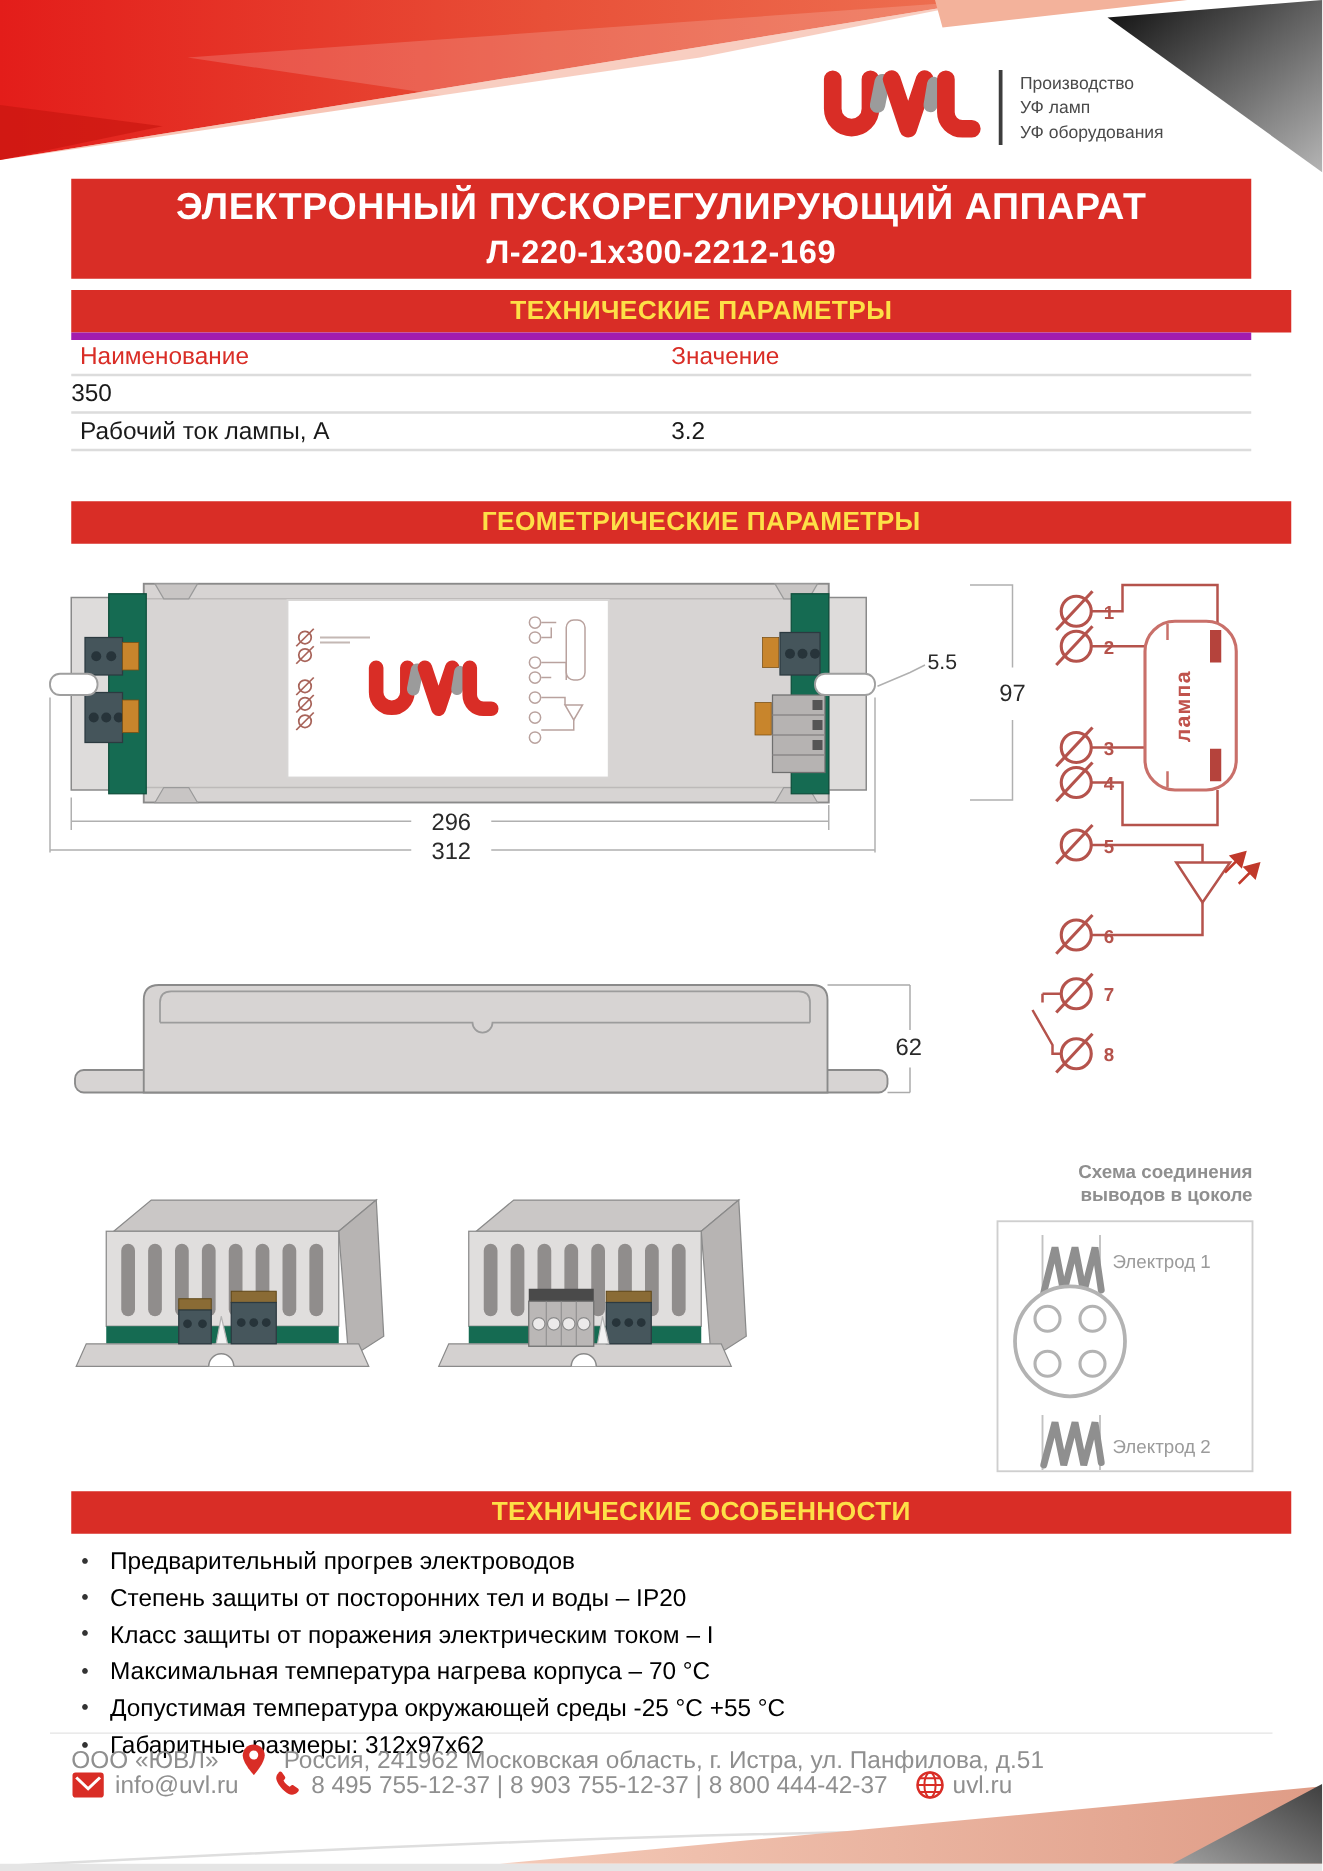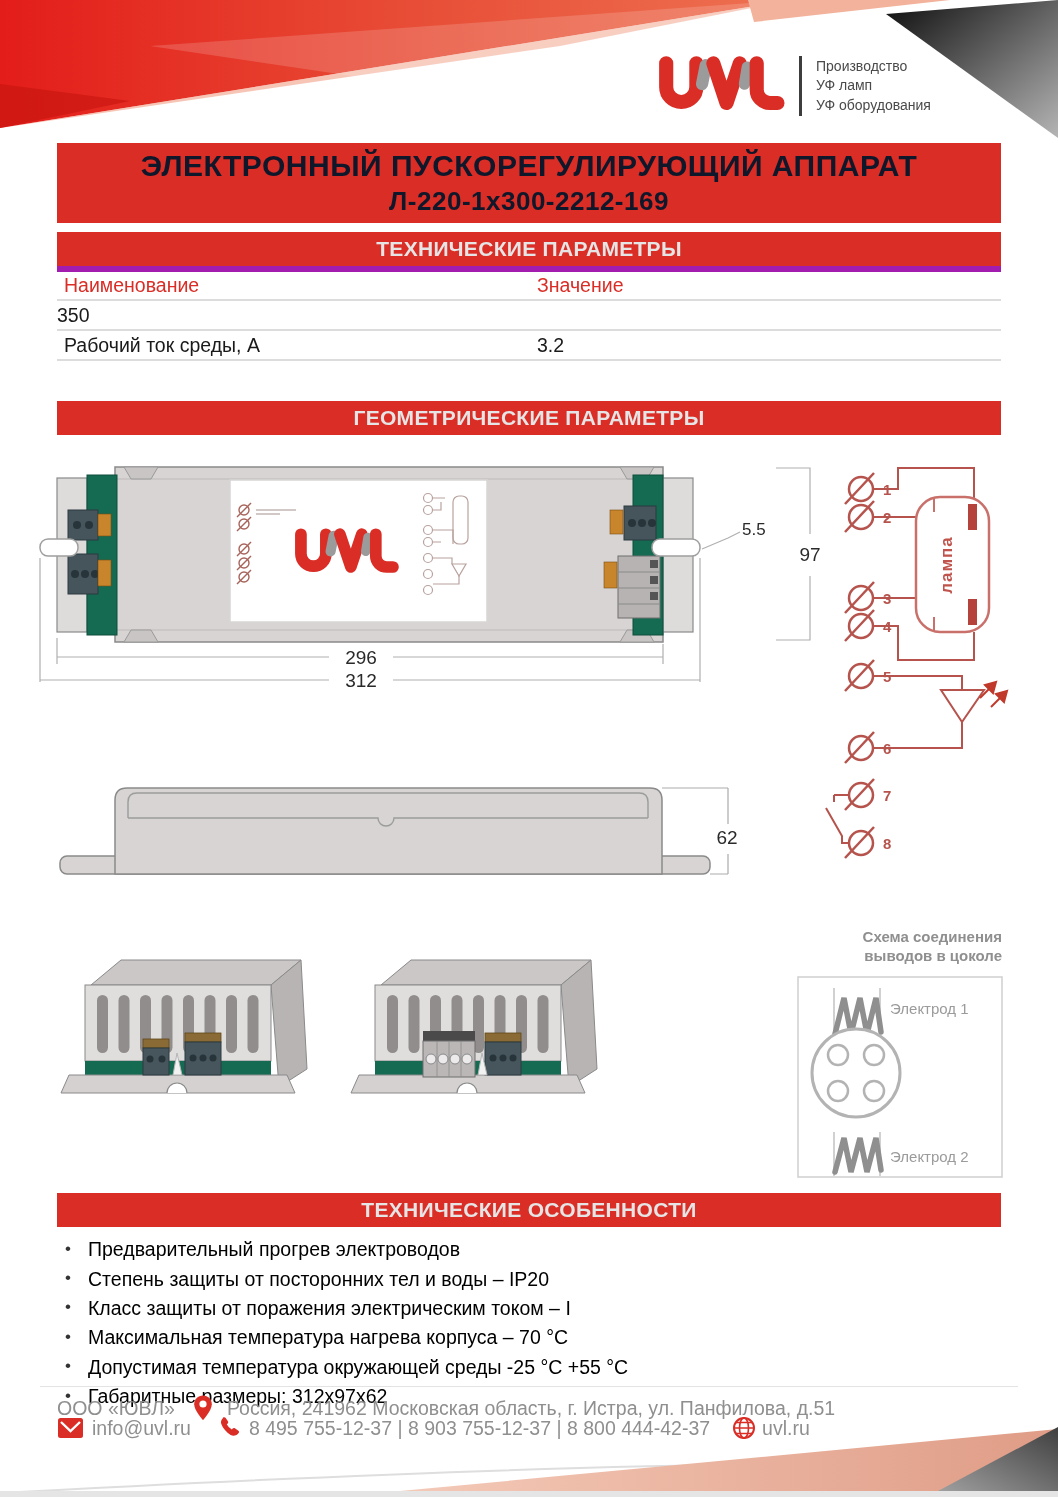--- a/index.html
+++ b/index.html
@@ -3,25 +3,25 @@
 <meta charset="utf-8">
 <style>
   html,body{margin:0;padding:0;background:#fff;}
   .page{position:relative;width:1058px;height:1497px;background:#fff;overflow:hidden;
         font-family:"Liberation Sans","DejaVu Sans",sans-serif;color:#1a1a1a;}
   svg{position:absolute;display:block;}
   .logo-block{position:absolute;left:653px;top:50px;height:72px;display:flex;align-items:center;gap:14px;}
   .logo-divider{width:3px;height:60px;background:#3d3d3d;}
   .tagline{font-size:14px;line-height:19.5px;color:#4a4a4a;}
   .title-banner{position:absolute;left:57px;top:143px;width:944px;height:80px;background:var(--accent-red,#d92d26);
-        color:#0f172a;display:flex;flex-direction:column;align-items:center;justify-content:center;}
+        color:#ffffff;display:flex;flex-direction:column;align-items:center;justify-content:center;}
   .title-line1{font-size:30px;font-weight:bold;letter-spacing:.5px;}
   .title-line2{font-size:26px;font-weight:600;margin-top:3px;letter-spacing:.5px;}
   .banner{position:absolute;left:57px;width:944px;height:34px;background:var(--accent-red,#d92d26);
-        color:#e5e5e5;font-weight:bold;font-size:21px;display:flex;align-items:center;justify-content:center;letter-spacing:.3px;}
+        color:#fde047;font-weight:bold;font-size:21px;display:flex;align-items:center;justify-content:center;letter-spacing:.3px;padding-left:32px;}
   .params-table{position:absolute;left:57px;top:266px;width:944px;font-size:19.5px;}
   .trow{display:flex;align-items:center;border-bottom:2px solid #dcdcdc;}
   .trow.head{color:var(--accent-red,#d92d26);border-top:6px solid #a21caf;height:27px;}
   .trow .cname{flex:0 0 480px;padding-left:7px;box-sizing:border-box;}
   .trow .cname.w2{max-width:430px;}
   .r1{height:28px;} .r2{height:28px;} .r3{height:48px;}
   .features{position:absolute;left:60px;top:1235px;width:920px;margin:0;padding:0;list-style:none;
         font-size:19.5px;color:#000000;}
   .features li{position:relative;padding-left:28px;height:29.4px;display:flex;align-items:center;}
   .features li::before{content:"\2022";position:absolute;left:5px;top:50%;transform:translateY(-54%);
@@ -84,21 +84,21 @@
 
   <div class="params-table">
     <div class="trow head">
       <div class="cname">Наименование</div>
       <div class="cval">Значение</div>
     </div>
     <div class="trow r1">
       <div class="cval">350</div>
     </div>
     <div class="trow r2">
-      <div class="cname">Рабочий ток среды, А</div>
+      <div class="cname">Рабочий ток лампы, А</div>
       <div class="cval">3.2</div>
     </div>
   </div>
 
   <div class="banner" style="top:401px">ГЕОМЕТРИЧЕСКИЕ ПАРАМЕТРЫ</div>
 
   <svg style="left:28px;top:452px" width="802" height="250" viewBox="0 0 802 250">
     <rect x="87" y="15" width="548" height="175" fill="#d7d4d3" stroke="#8a8a8a" stroke-width="1.5"></rect>
     <line x1="87" y1="27" x2="635" y2="27" stroke="#bdbab9" stroke-width="1.2"></line>
     <line x1="87" y1="178" x2="635" y2="178" stroke="#bdbab9" stroke-width="1.2"></line>

